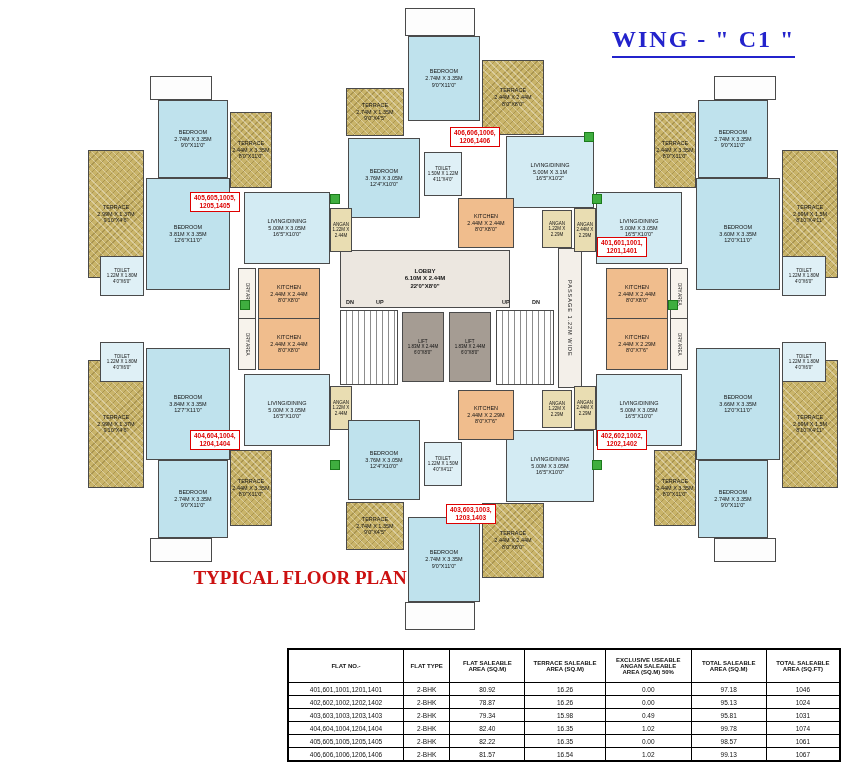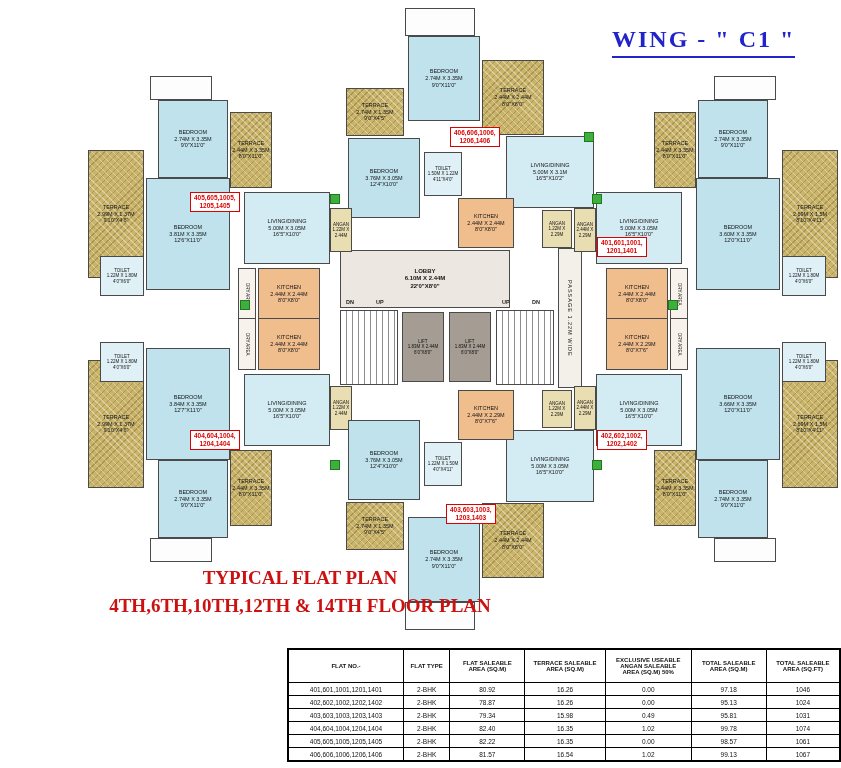--- a/index.html
+++ b/index.html
@@ -241,22 +241,21 @@
     <div class="g" style="left:330px;top:194px;"></div>
     <div class="g" style="left:592px;top:194px;"></div>
     <div class="g" style="left:330px;top:460px;"></div>
     <div class="g" style="left:592px;top:460px;"></div>
     <div class="g" style="left:452px;top:514px;"></div>
     <div class="g" style="left:240px;top:300px;"></div>
     <div class="g" style="left:668px;top:300px;"></div>
   </div>
 
   <div class="caption">
-    <div>TYPICAL FLAT PLAN</div>
-    <div>4TH,6TH,10TH,12TH &amp; 14TH FLOOR PLAN</div>
+    <div>TYPICAL FLOOR PLAN</div>
   </div>
 
   <table class="area-table">
     <thead>
       <tr>
         <th class="col-flatno">FLAT NO.-</th>
         <th class="col-type">FLAT TYPE</th>
         <th class="col-a">FLAT SALEABLE
 AREA (SQ.M)</th>
         <th class="col-b">TERRACE SALEABLE

